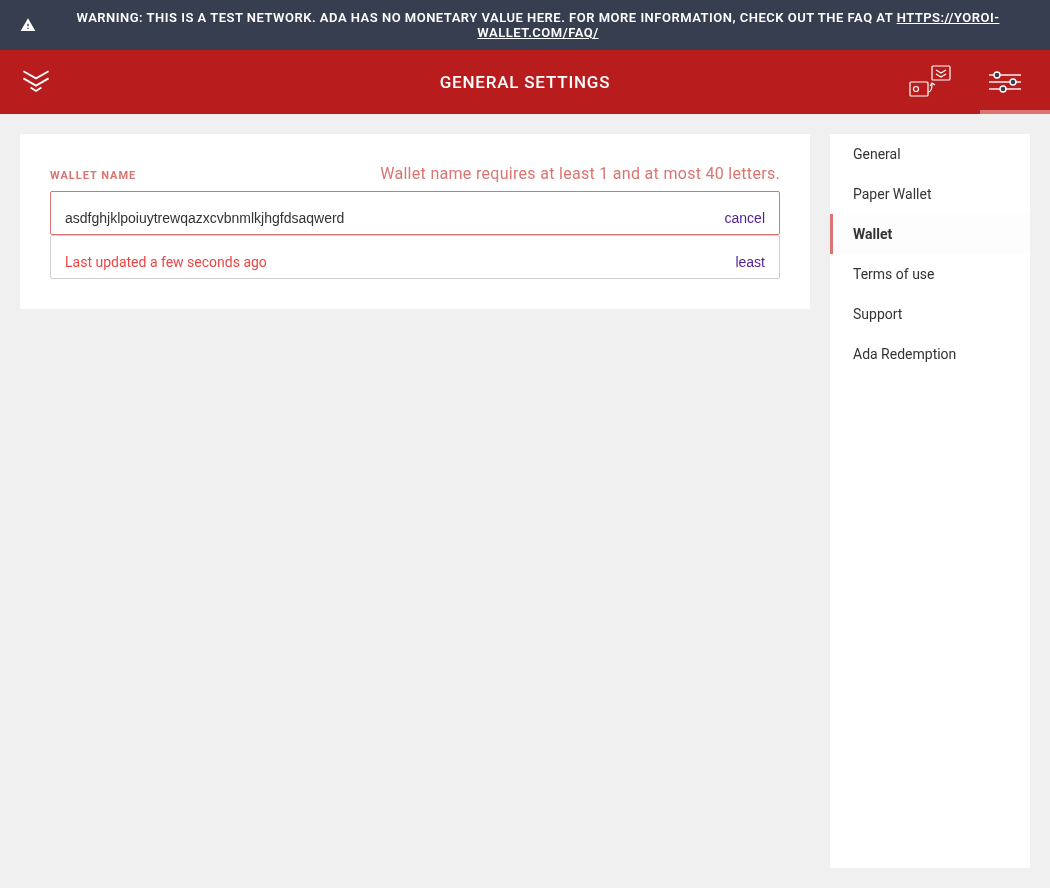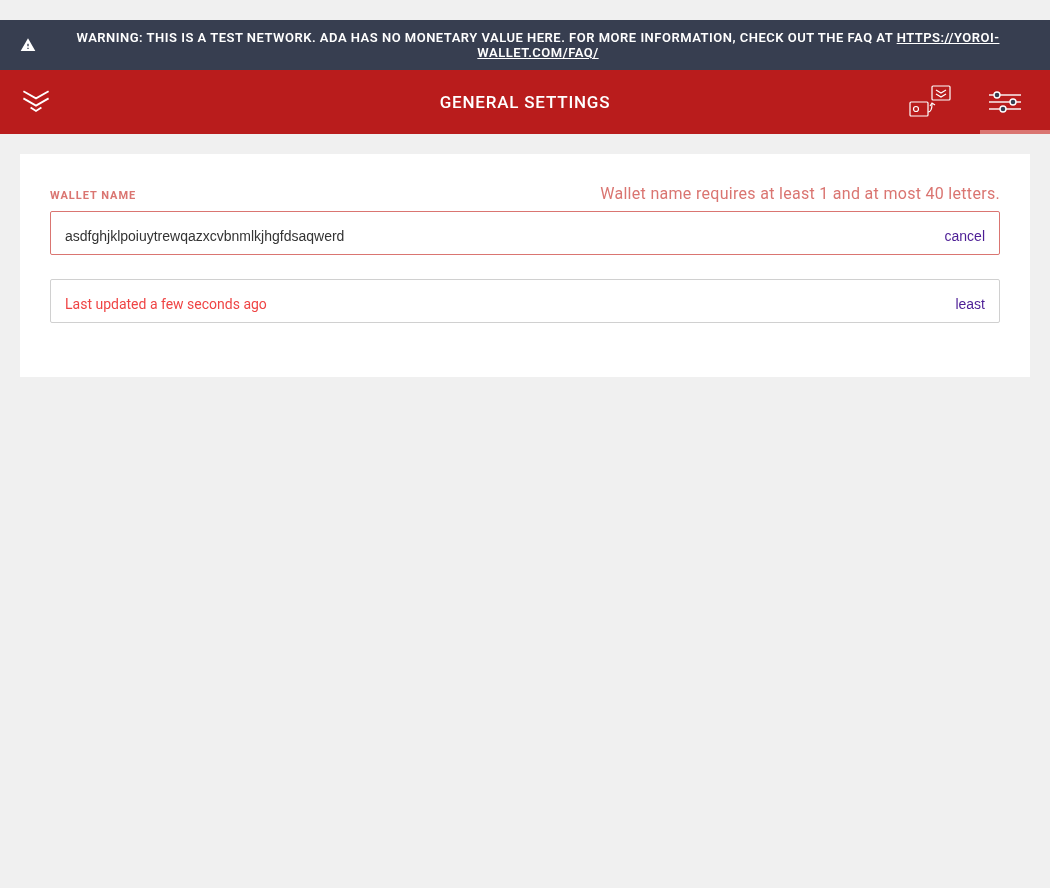--- a/index.html
+++ b/index.html
@@ -19,21 +19,20 @@
       color: #ffffff;
       height: 50px;
       display: flex;
       align-items: center;
       justify-content: center;
       font-size: 13px;
       font-weight: 600;
       letter-spacing: 0.5px;
       padding: 0 20px;
       text-align: center;
-      margin-top: 20px;
     }
     .warning-banner .warning-icon {
       margin-right: 10px;
       display: inline-flex;
     }
     .warning-banner a {
       color: #ffffff;
       text-decoration: underline;
     }
     .header {
@@ -93,21 +92,20 @@
       padding: 20px;
       height: calc(888px - 114px);
     }
     .main-panel {
       flex: 1;
       background: #ffffff;
       padding: 30px;
       height: fit-content;
     }
     .field-group {
-      margin-bottom: 24px;
     }
     .field-label-row {
       display: flex;
       justify-content: space-between;
       align-items: baseline;
       margin-bottom: 8px;
     }
     .field-label {
       font-size: 11px;
       font-weight: 700;
@@ -120,22 +118,22 @@
     }
     .field-hint {
       font-size: 16px;
       color: #da7571;
       letter-spacing: 0.3px;
     }
     .field-input-wrap {
       border: 1px solid #da7571;
       border-radius: 2px;
       display: flex;
-      align-items: flex-start;
-      padding: 16px 14px;
+      align-items: flex-end;
+      padding: 8px 14px;
       height: 44px;
     }
     .field-input-wrap.normal {
       border-color: #d0d0d0;
     }
     .field-input {
       flex: 1;
       border: none;
       outline: none;
       font-size: 14px;
@@ -241,13 +239,21 @@
 
     <div class="field-group">
       <div class="field-input-wrap normal">
         <span class="field-static-text">Last updated a few seconds ago</span>
         <button class="field-action">least</button>
       </div>
     </div>
 
   </div>
 
+  <div class="sidebar">
+    <div class="sidebar-item">General</div>
+    <div class="sidebar-item">Paper Wallet</div>
+    <div class="sidebar-item active">Wallet</div>
+    <div class="sidebar-item">Terms of use</div>
+    <div class="sidebar-item">Support</div>
+    <div class="sidebar-item">Ada Redemption</div>
+  </div>
 </div>
 
 </body></html>

